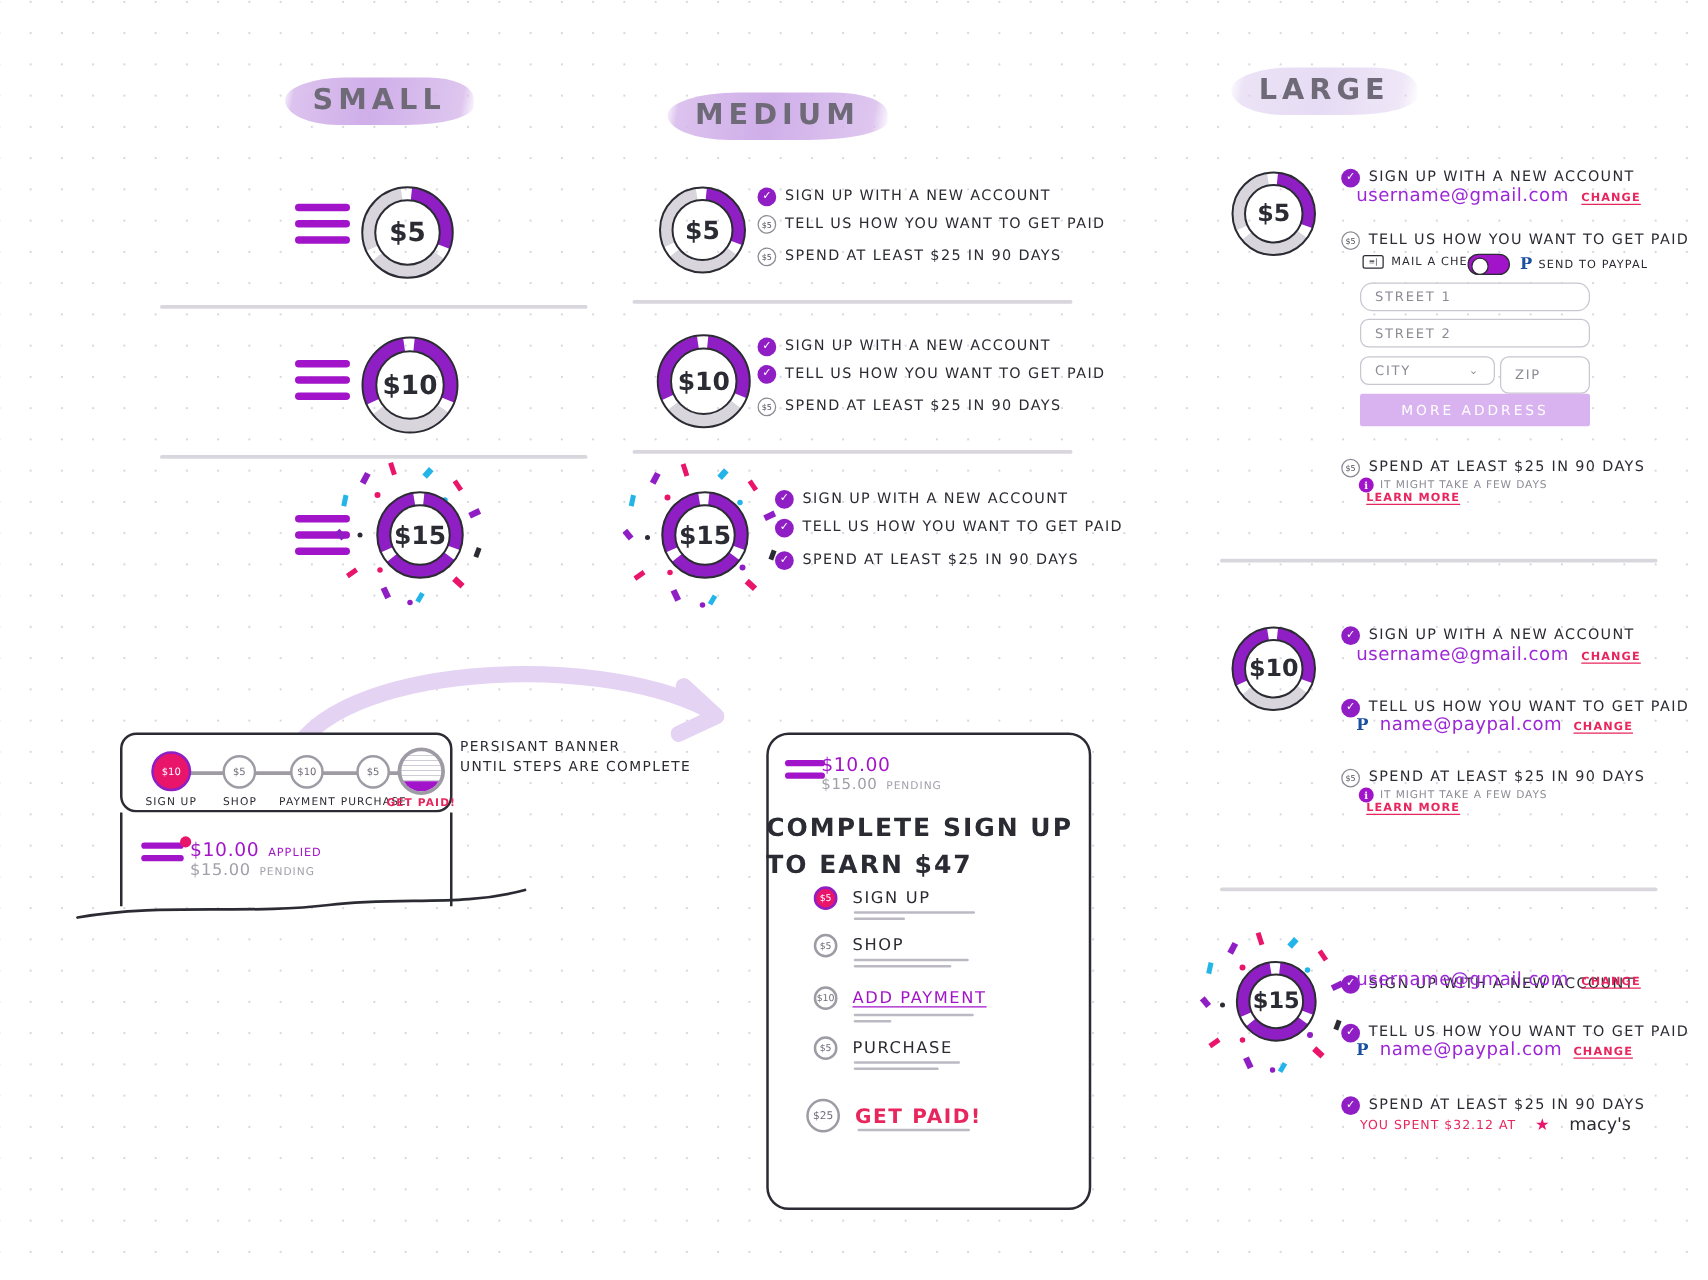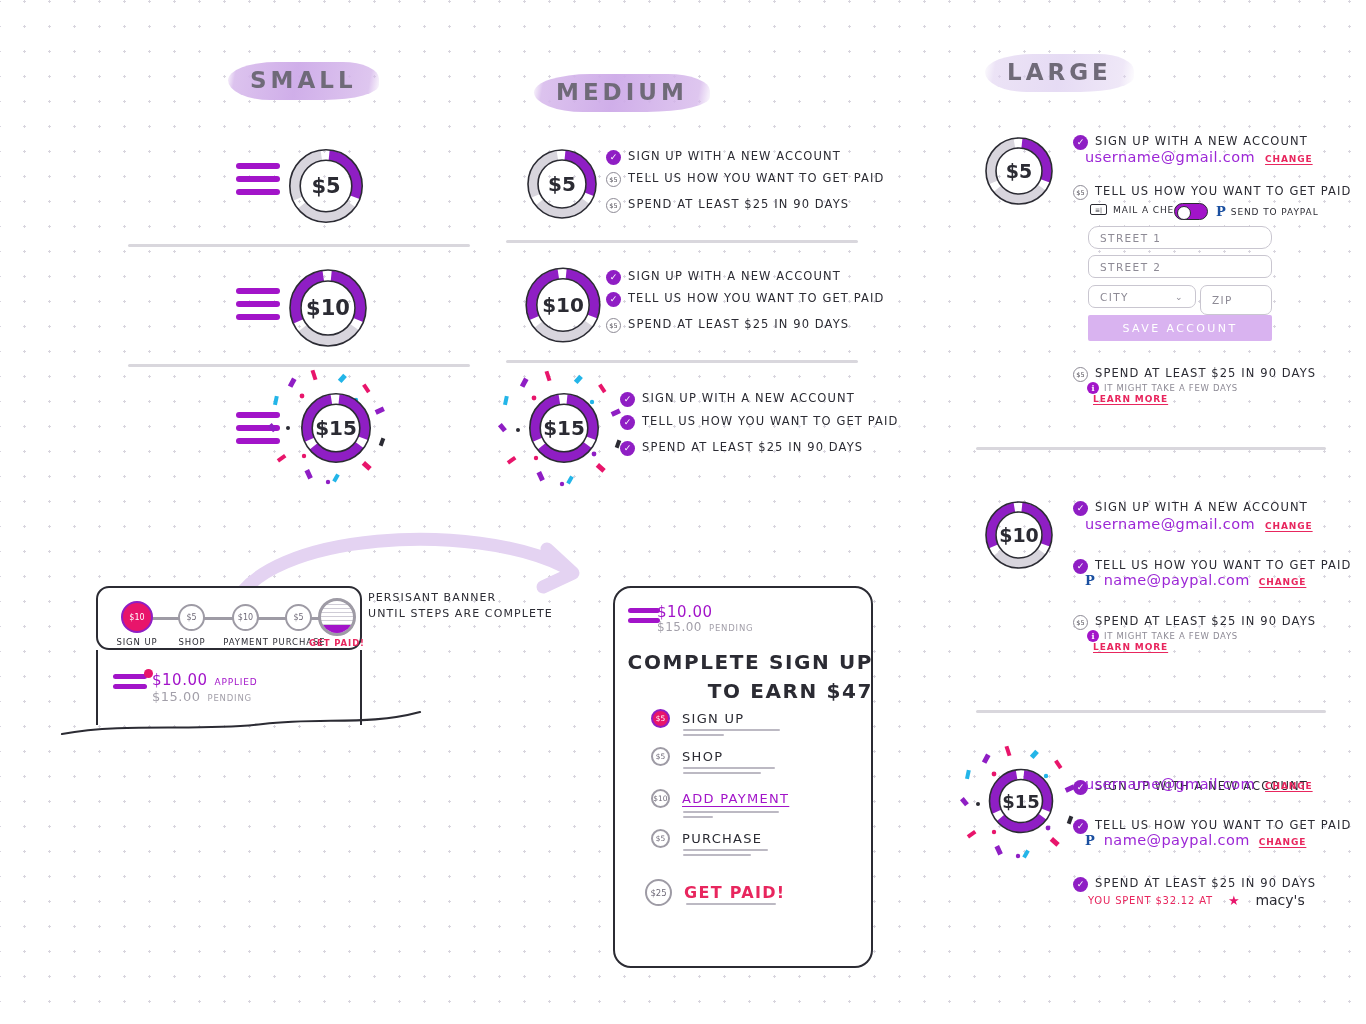--- a/index.html
+++ b/index.html
@@ -226,21 +226,21 @@
   }
 
   
   .modal {
     position: absolute;
     border: 2.4px solid #2b2b33;
     border-radius: 18px;
     background: #fff;
   }
   .modal-title {
-    position: absolute; text-align: right; width: 100%;
+    position: absolute; text-align: left; width: 100%;
     font-size: 20px; font-weight: bold; letter-spacing: 1.6px;
     color: #2b2b33; line-height: 29px;
     font-family: "DejaVu Sans", sans-serif;
   }
   .m-step { position: absolute; display: flex; align-items: center; gap: 12px; }
   .m-badge {
     width: 19px; height: 19px; border-radius: 50%;
     display: flex; align-items: center; justify-content: center;
     font-size: 7.5px; font-family: "DejaVu Sans", sans-serif; flex: 0 0 auto;
   }
@@ -487,21 +487,21 @@
   <div class="field" style="left:1088px; top:255px; width:184px; height:23px;">
     <span>STREET  2</span>
   </div>
   <div class="field" style="left:1088px; top:285px; width:108px; height:23px; justify-content:space-between;">
     <span>CITY</span>
     <span style="font-size:9px;">⌄</span>
   </div>
   <div class="field" style="left:1200px; top:285px; width:72px; height:30px;">
     <span>ZIP</span>
   </div>
-  <div class="save-btn" style="left:1088px; top:315px; width:184px; height:26px;">SAVE  ACCOUNT</div>
+  <div class="save-btn" style="left:1088px; top:315px; width:184px; height:26px;">MORE  ADDRESS</div>
 
   <div class="step-row" style="left:1073px; top:366px;">
     <div class="badge-num">$5</div>
     <div class="step-label">SPEND AT LEAST  $25  IN  90 DAYS</div>
   </div>
   <div style="position:absolute; left:1087px; top:382px; display:flex; align-items:center; gap:5px;">
     <span class="info-dot">i</span>
     <span class="note-line">IT MIGHT TAKE A FEW DAYS</span>
   </div>
   <div class="learn-link" style="position:absolute; left:1093px; top:394px;">LEARN MORE</div>

